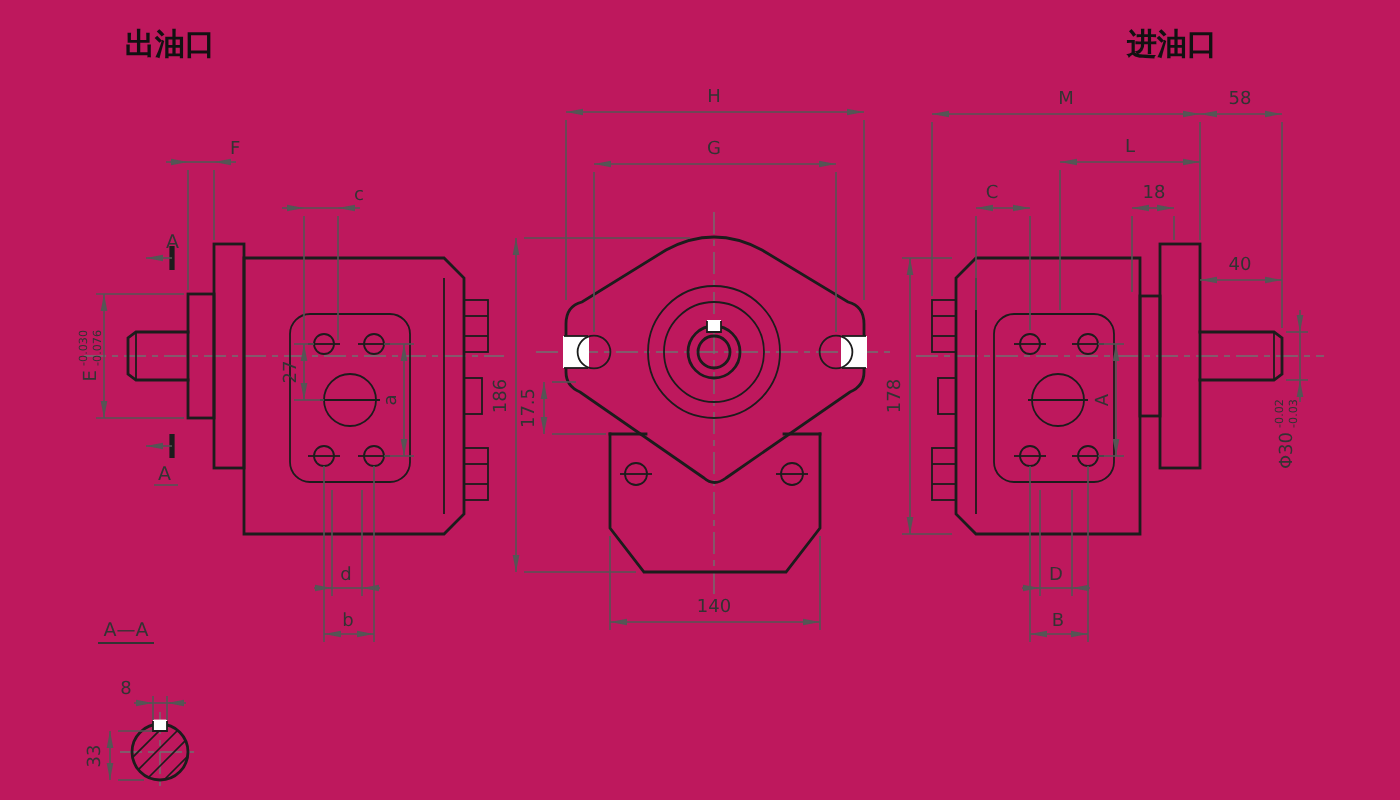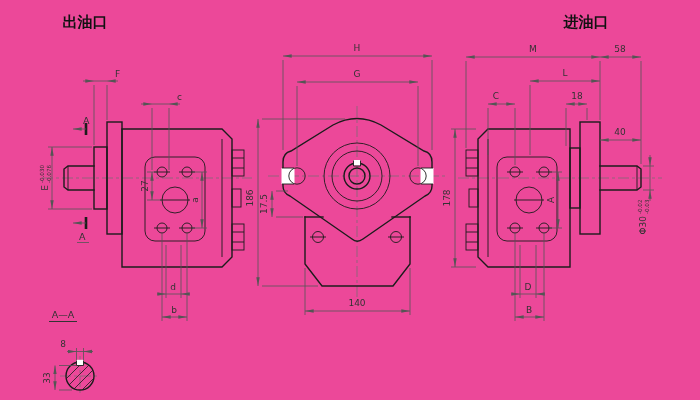--- a/index.html
+++ b/index.html
@@ -1,16 +1,16 @@
 <!DOCTYPE html>
 <html><head>
 <meta charset="utf-8">
 <style>
   html,body{margin:0;padding:0;background:#ffffff;}
-  .stage{position:relative;width:700px;height:400px;background:#ec4899;overflow:hidden;
+  .stage{position:relative;width:700px;height:400px;background:#be185d;overflow:hidden;
          font-family:"DejaVu Sans", "Liberation Sans", sans-serif;}
   svg{position:absolute;left:0;top:0;}
   .obj{stroke:#1c1c1c;stroke-width:1.4;fill:none;stroke-linejoin:miter;stroke-linecap:square;}
   .objthin{stroke:#1c1c1c;stroke-width:0.9;fill:none;}
   .objmask{fill:#ffffff;stroke:none;}
   .dim{stroke:#555555;stroke-width:0.8;fill:none;}
   .cl{stroke:#707070;stroke-width:0.7;fill:none;stroke-dasharray:11 3 3 3;}
   .cutmark{stroke:#1c1c1c;stroke-width:2.6;fill:none;}
   .hatch{stroke:#1c1c1c;stroke-width:0.8;}
   text.dimtxt{font-size:9px;fill:#333333;}

